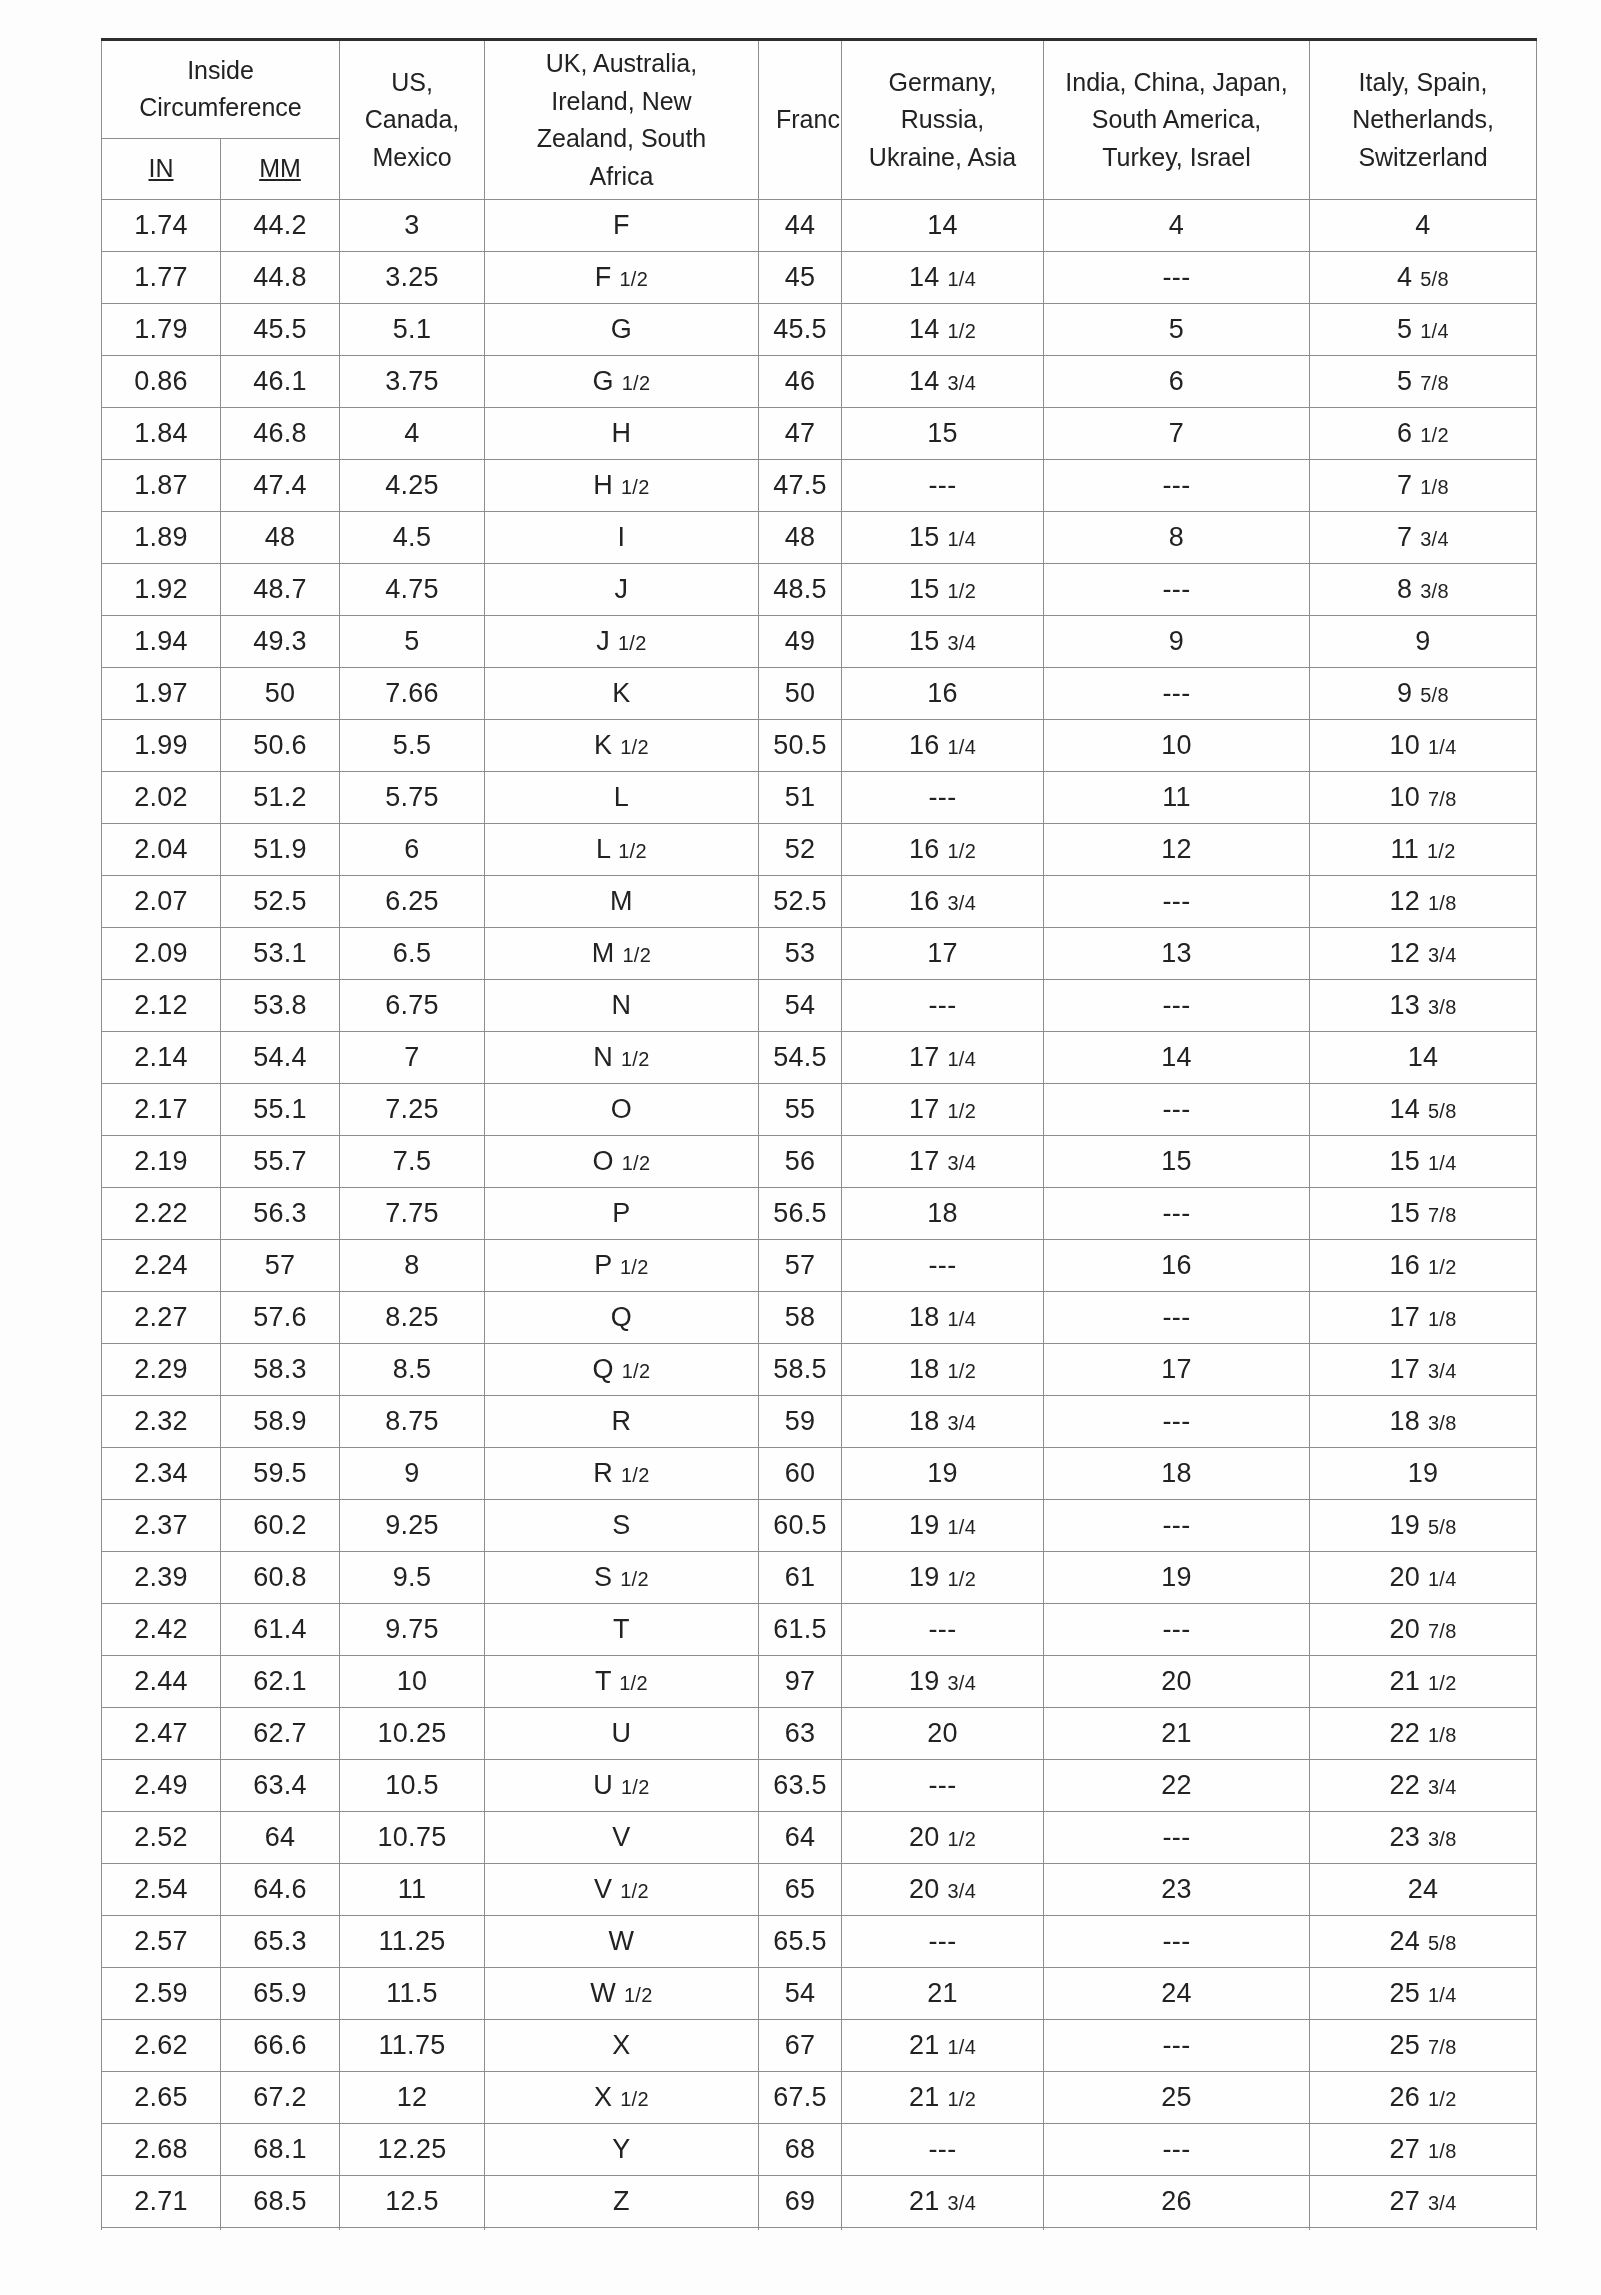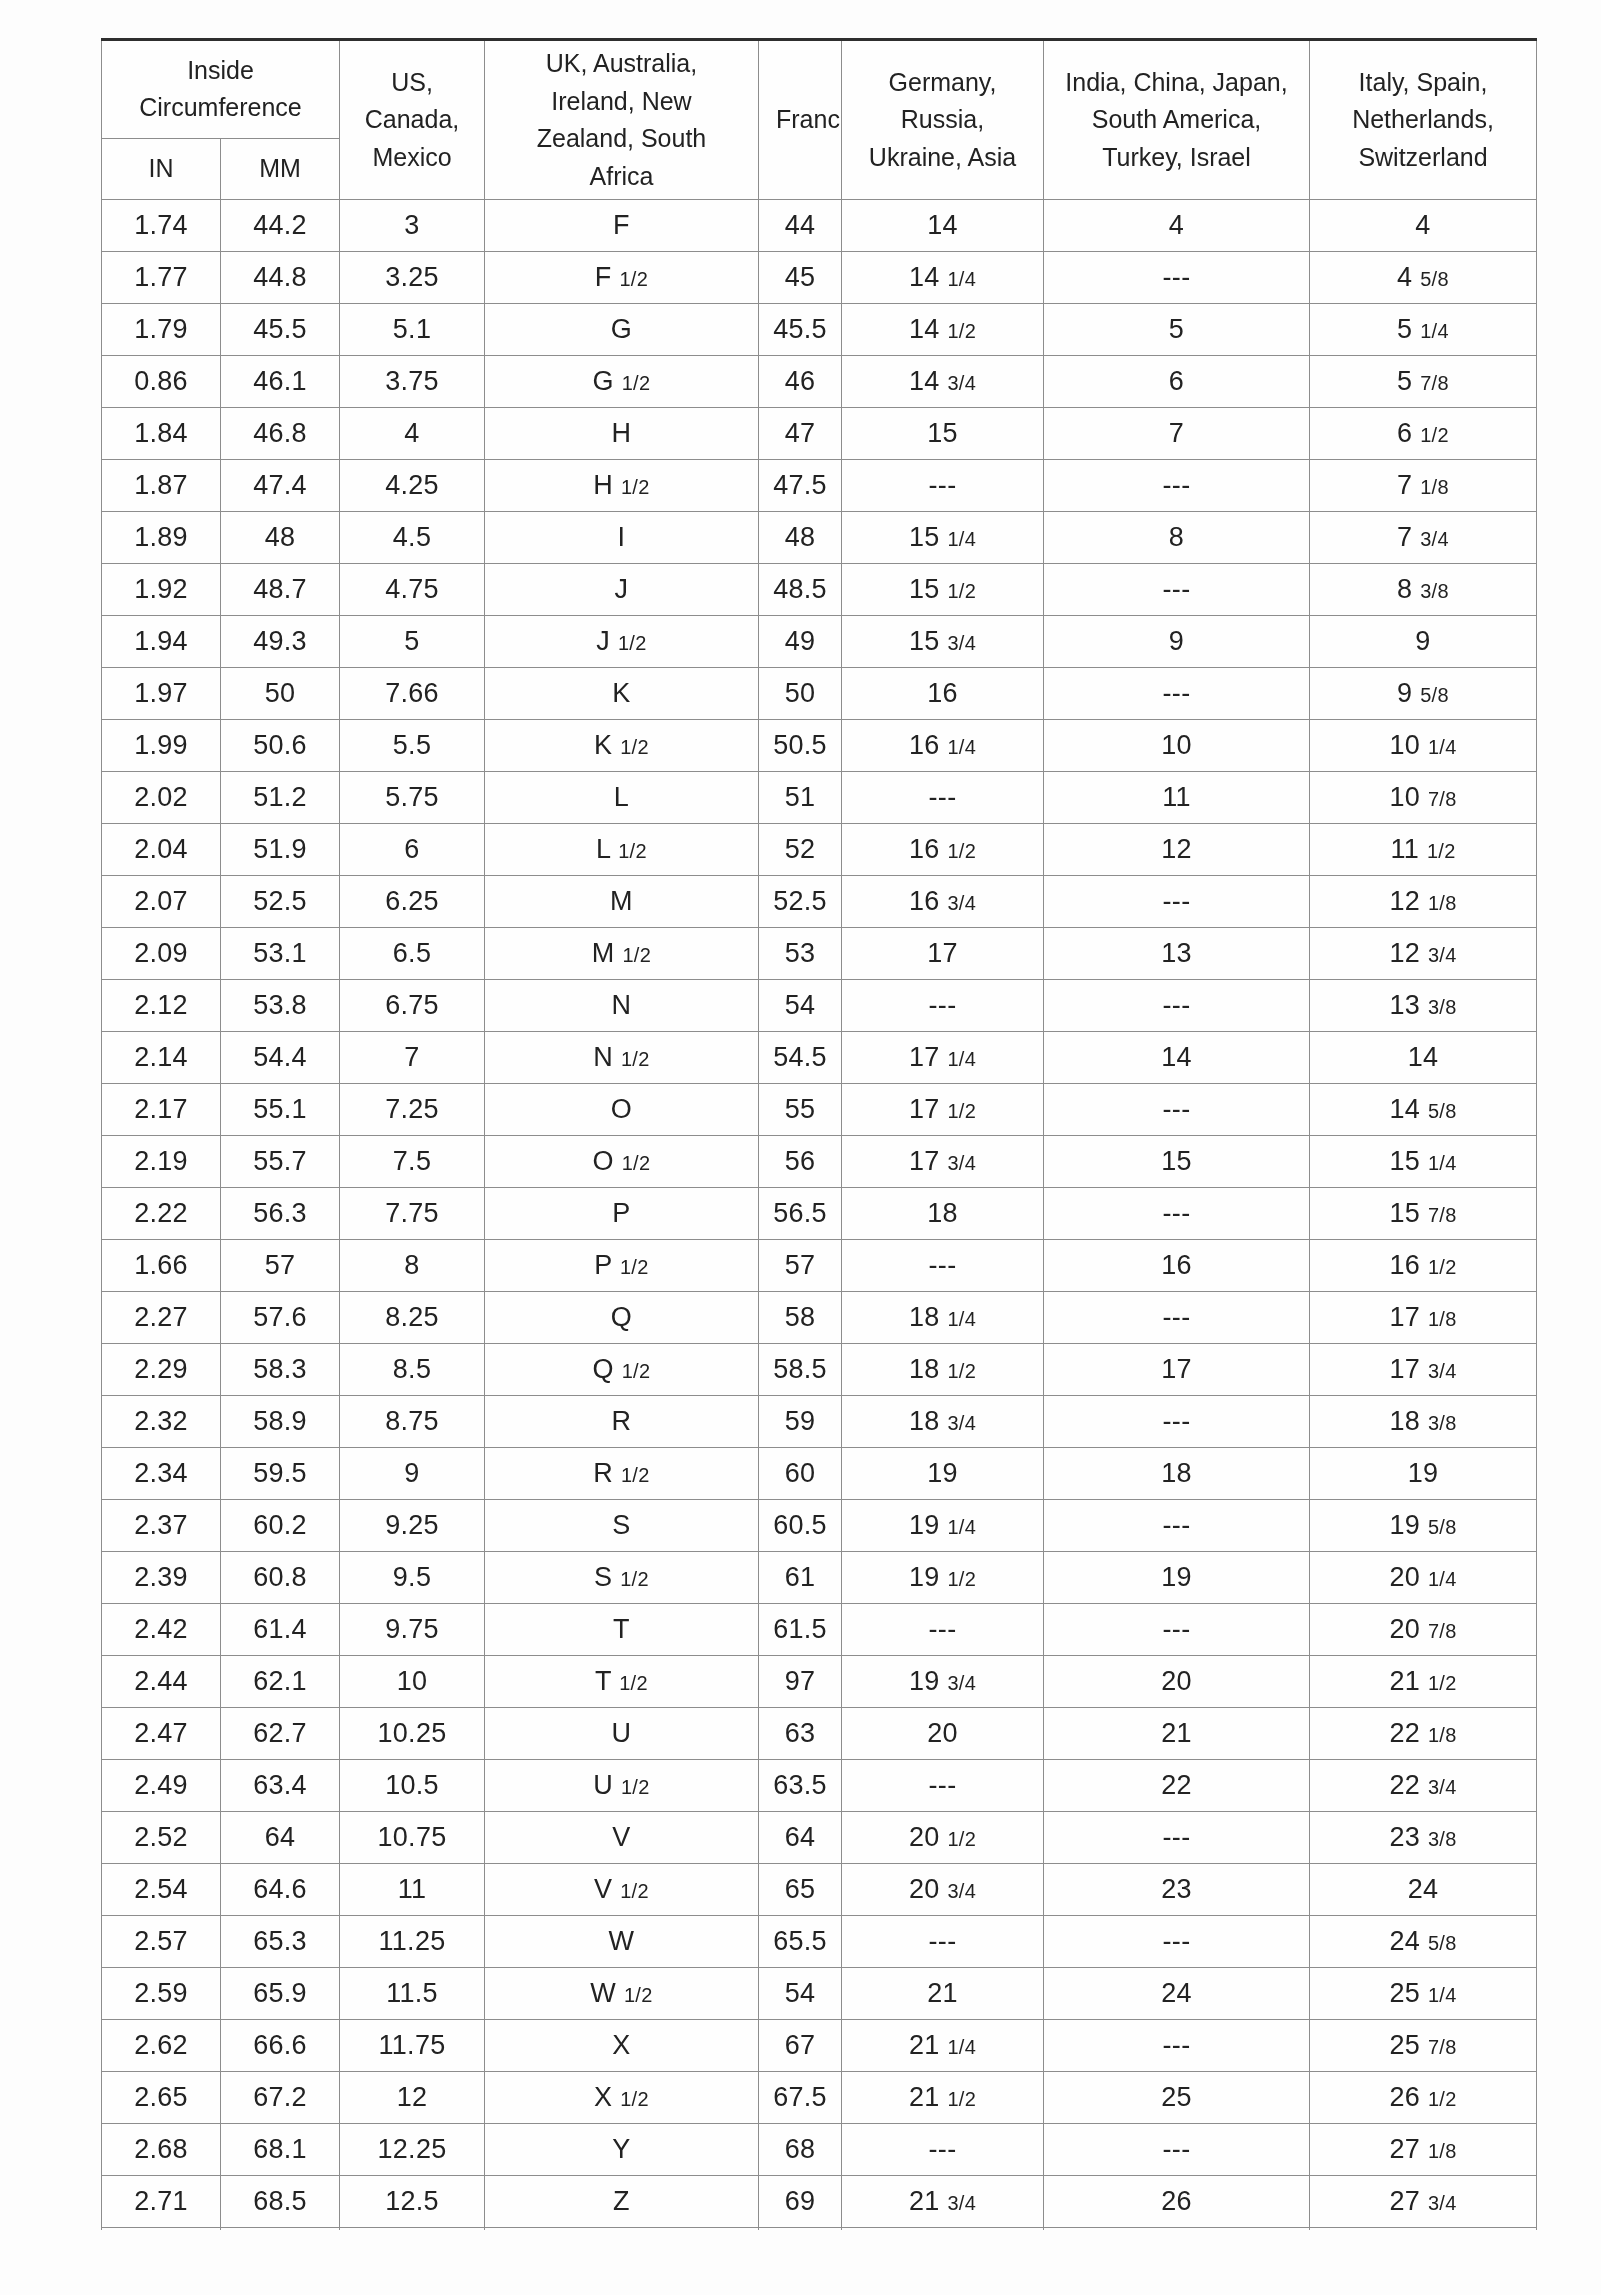--- a/index.html
+++ b/index.html
@@ -34,20 +34,21 @@
   }
   .ring-table thead th {
     font-size: 25px;
     font-weight: 400;
     line-height: 1.5;
     padding: 4px 17px;
     border-top: 3.3px solid #2e2e2e;
   }
   .ring-table thead tr.sub-row th {
     border-top: 1.3px solid #8d8d8d;
+    text-decoration: underline;
   }
   .ring-table tr.group-row { height: 49px; }
   .ring-table tr.sub-row   { height: 53px; }
   .ring-table tbody tr     { height: 52px; }
   .ring-table td {
     font-size: 27px;
     font-weight: 400;
     letter-spacing: 0.3px;
     padding: 0 5.3px;
   }
@@ -278,21 +279,21 @@
           <td>2.22</td>
           <td>56.3</td>
           <td>7.75</td>
           <td>P</td>
           <td>56.5</td>
           <td>18</td>
           <td>---</td>
           <td>15 <span class="frac">7/8</span></td>
         </tr>
         <tr>
-          <td>1.66</td>
+          <td>2.24</td>
           <td>57</td>
           <td>8</td>
           <td>P <span class="frac">1/2</span></td>
           <td>57</td>
           <td>---</td>
           <td>16</td>
           <td>16 <span class="frac">1/2</span></td>
         </tr>
         <tr>
           <td>2.27</td>

